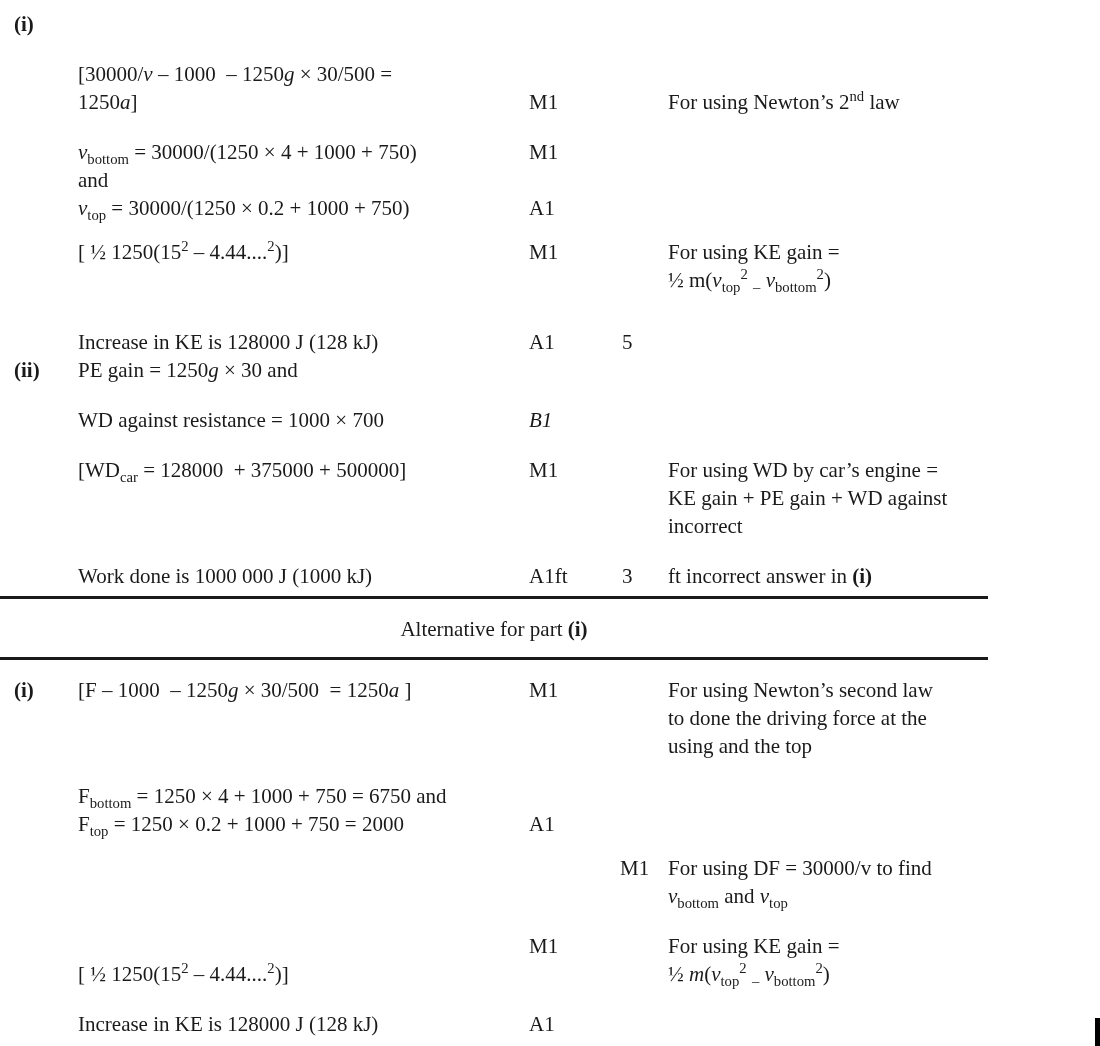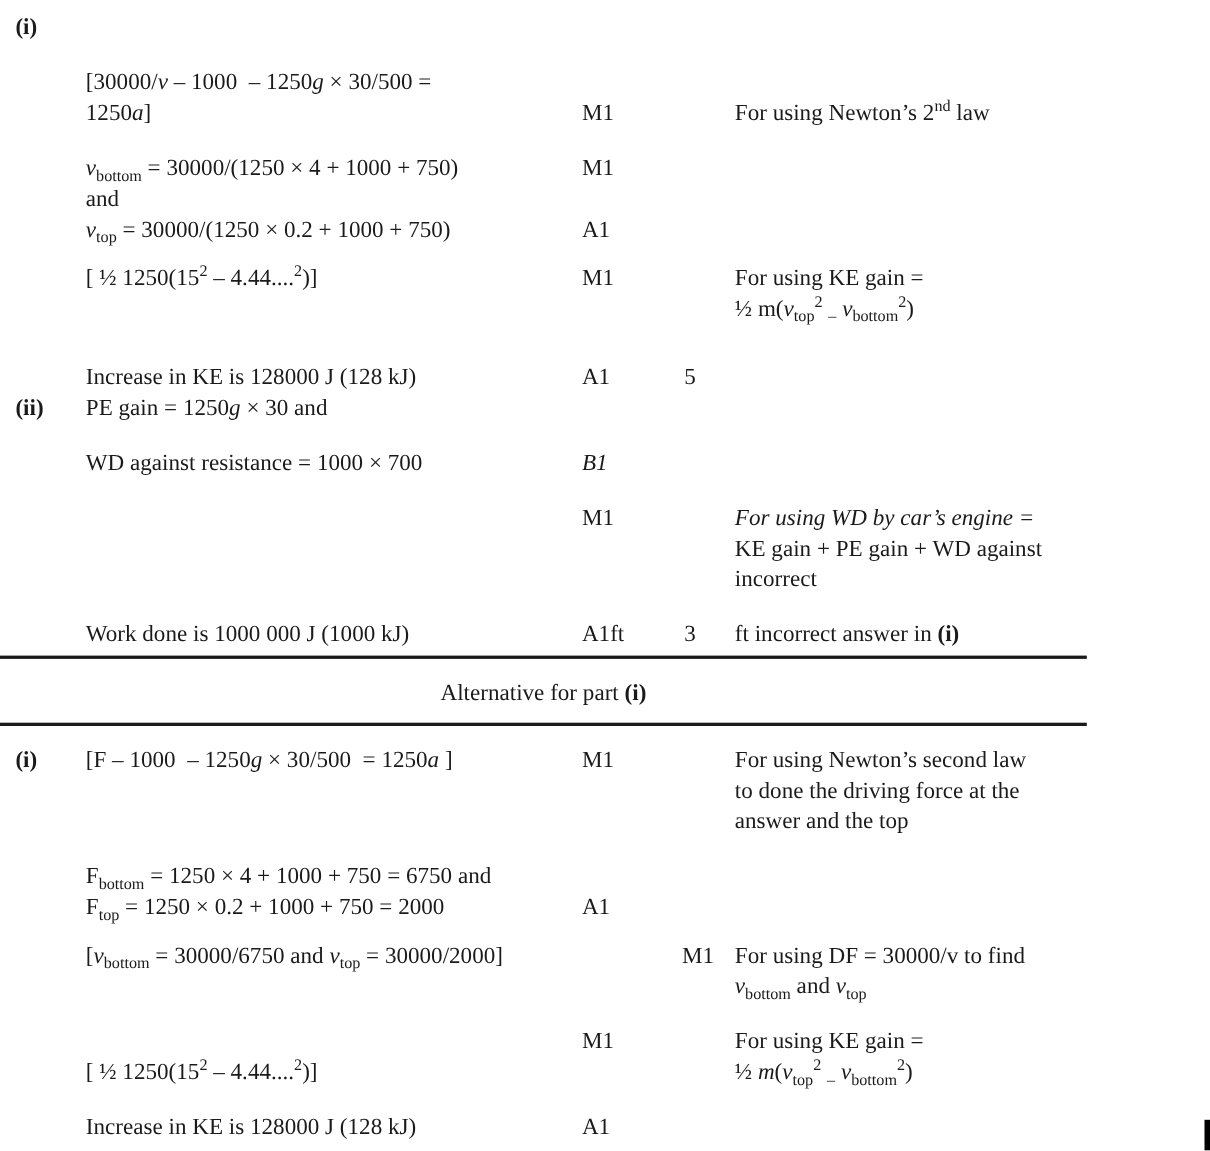--- a/index.html
+++ b/index.html
@@ -97,22 +97,23 @@
       <div class="cell part" style="grid-column: 1;">(ii)</div>
       <div class="cell work" style="grid-column: 2;">PE gain = 1250<i>g</i> × 30 and</div>
     </div>
     <div class="spacer m"></div>
     <div class="line">
       <div class="cell work" style="grid-column: 2;">WD against resistance = 1000 × 700</div>
       <div class="cell mark" style="grid-column: 3; font-style: italic;">B1</div>
     </div>
     <div class="spacer m"></div>
     <div class="line">
+      <div class="cell work" style="grid-column: 2;">[WD<sub>car</sub> = 128000  + 375000 + 500000]</div>
       <div class="cell mark" style="grid-column: 3;">M1</div>
-      <div class="cell comment" style="grid-column: 5; font-style: italic;">For using WD by car’s engine =</div>
+      <div class="cell comment" style="grid-column: 5;">For using WD by car’s engine =</div>
     </div>
     <div class="line">
       <div class="cell comment" style="grid-column: 5;">KE gain + PE gain + WD against</div>
     </div>
     <div class="line">
       <div class="cell comment" style="grid-column: 5;">incorrect</div>
     </div>
     <div class="spacer m"></div>
     <div class="line">
       <div class="cell work" style="grid-column: 2;">Work done is 1000 000 J (1000 kJ)</div>
@@ -127,33 +128,32 @@
     <div class="line">
       <div class="cell part" style="grid-column: 1;">(i)</div>
       <div class="cell work" style="grid-column: 2;">[F – 1000  – 1250<i>g</i> × 30/500  = 1250<i>a</i> ]</div>
       <div class="cell mark" style="grid-column: 3;">M1</div>
       <div class="cell comment" style="grid-column: 5;">For using Newton’s second law</div>
     </div>
     <div class="line">
       <div class="cell comment" style="grid-column: 5;">to done the driving force at the</div>
     </div>
     <div class="line">
-      <div class="cell comment" style="grid-column: 5;">answer and the top</div>
+      <div class="cell comment" style="grid-column: 5;">using and the top</div>
     </div>
     <div class="spacer m"></div>
     <div class="line">
       <div class="cell work" style="grid-column: 2 / 4;">F<sub>bottom</sub> = 1250 × 4 + 1000 + 750 = 6750 and</div>
     </div>
     <div class="line">
       <div class="cell work" style="grid-column: 2;">F<sub>top</sub> = 1250 × 0.2 + 1000 + 750 = 2000</div>
       <div class="cell mark" style="grid-column: 3;">A1</div>
     </div>
     <div class="spacer s"></div>
     <div class="line">
-      <div class="cell work" style="grid-column: 2 / 4;">[<i>v</i><sub>bottom</sub> = 30000/6750 and <i>v</i><sub>top</sub> = 30000/2000]</div>
       <div class="cell mark" style="grid-column: 4;">M1</div>
       <div class="cell comment" style="grid-column: 5;">For using DF = 30000/v to find</div>
     </div>
     <div class="line">
       <div class="cell comment" style="grid-column: 5;"><i>v</i><sub>bottom</sub> and <i>v</i><sub>top</sub></div>
     </div>
     <div class="spacer m"></div>
     <div class="line">
       <div class="cell mark" style="grid-column: 3;">M1</div>
       <div class="cell comment" style="grid-column: 5;">For using KE gain =</div>

